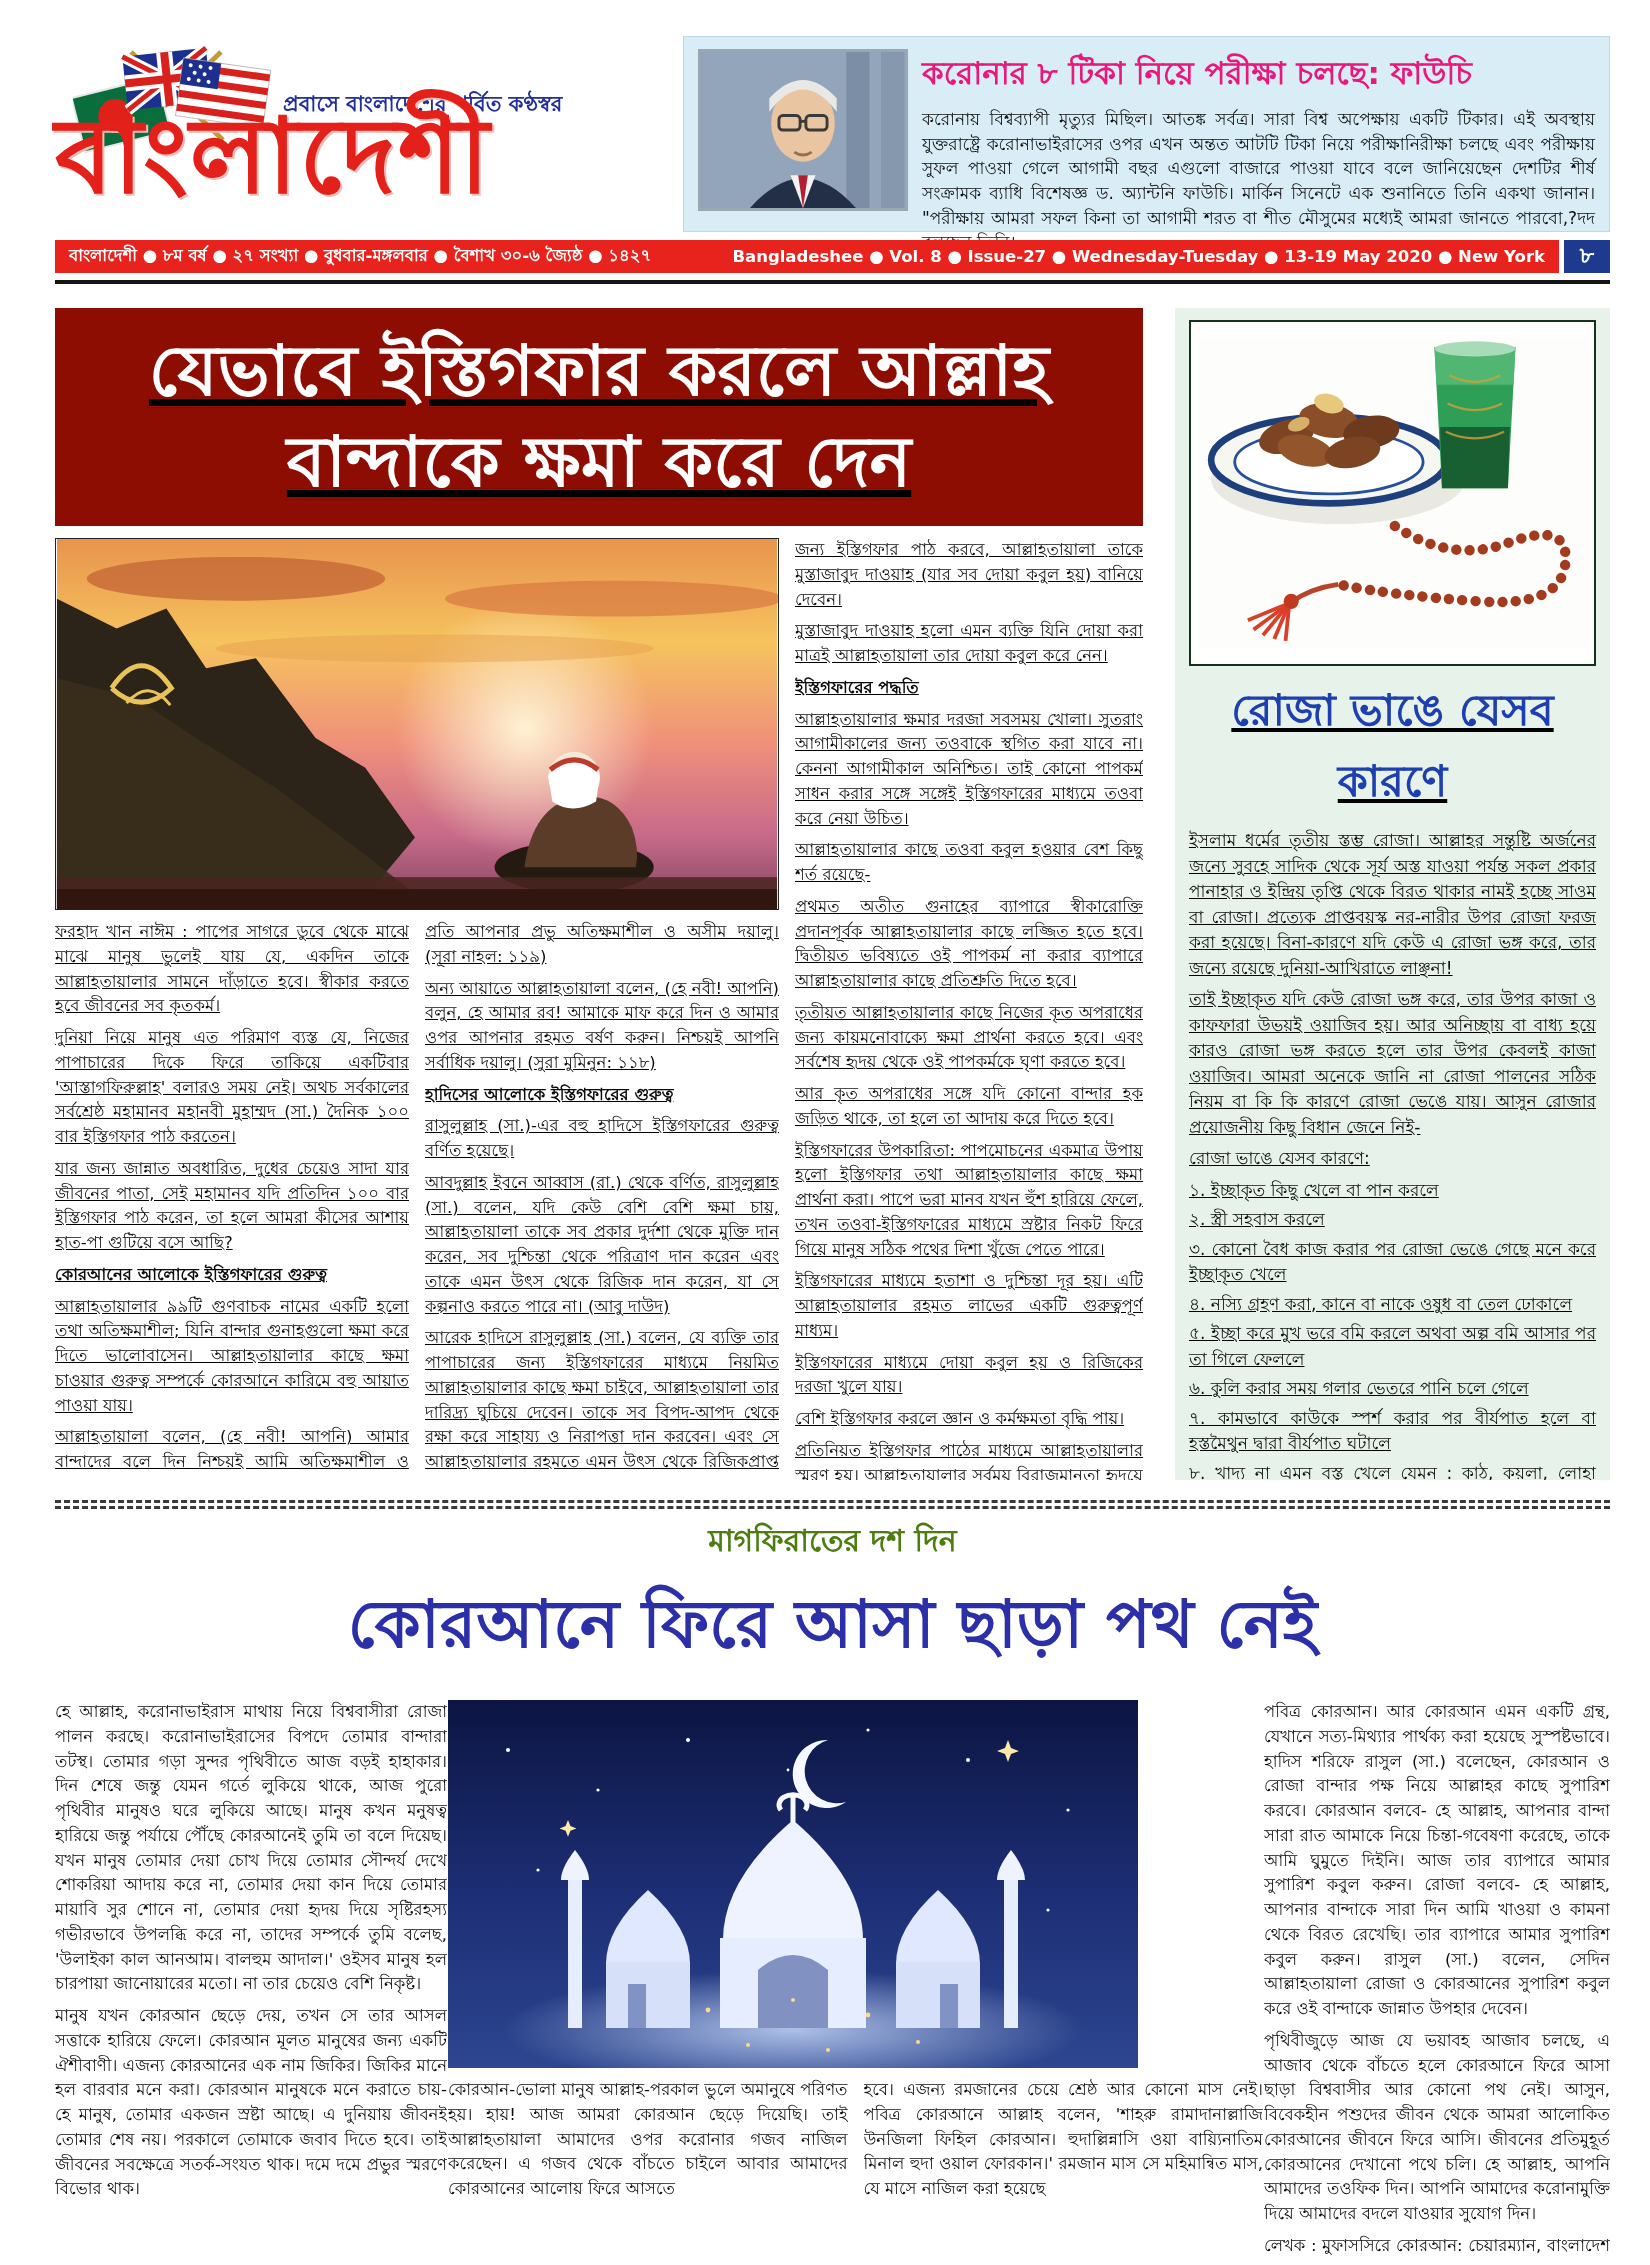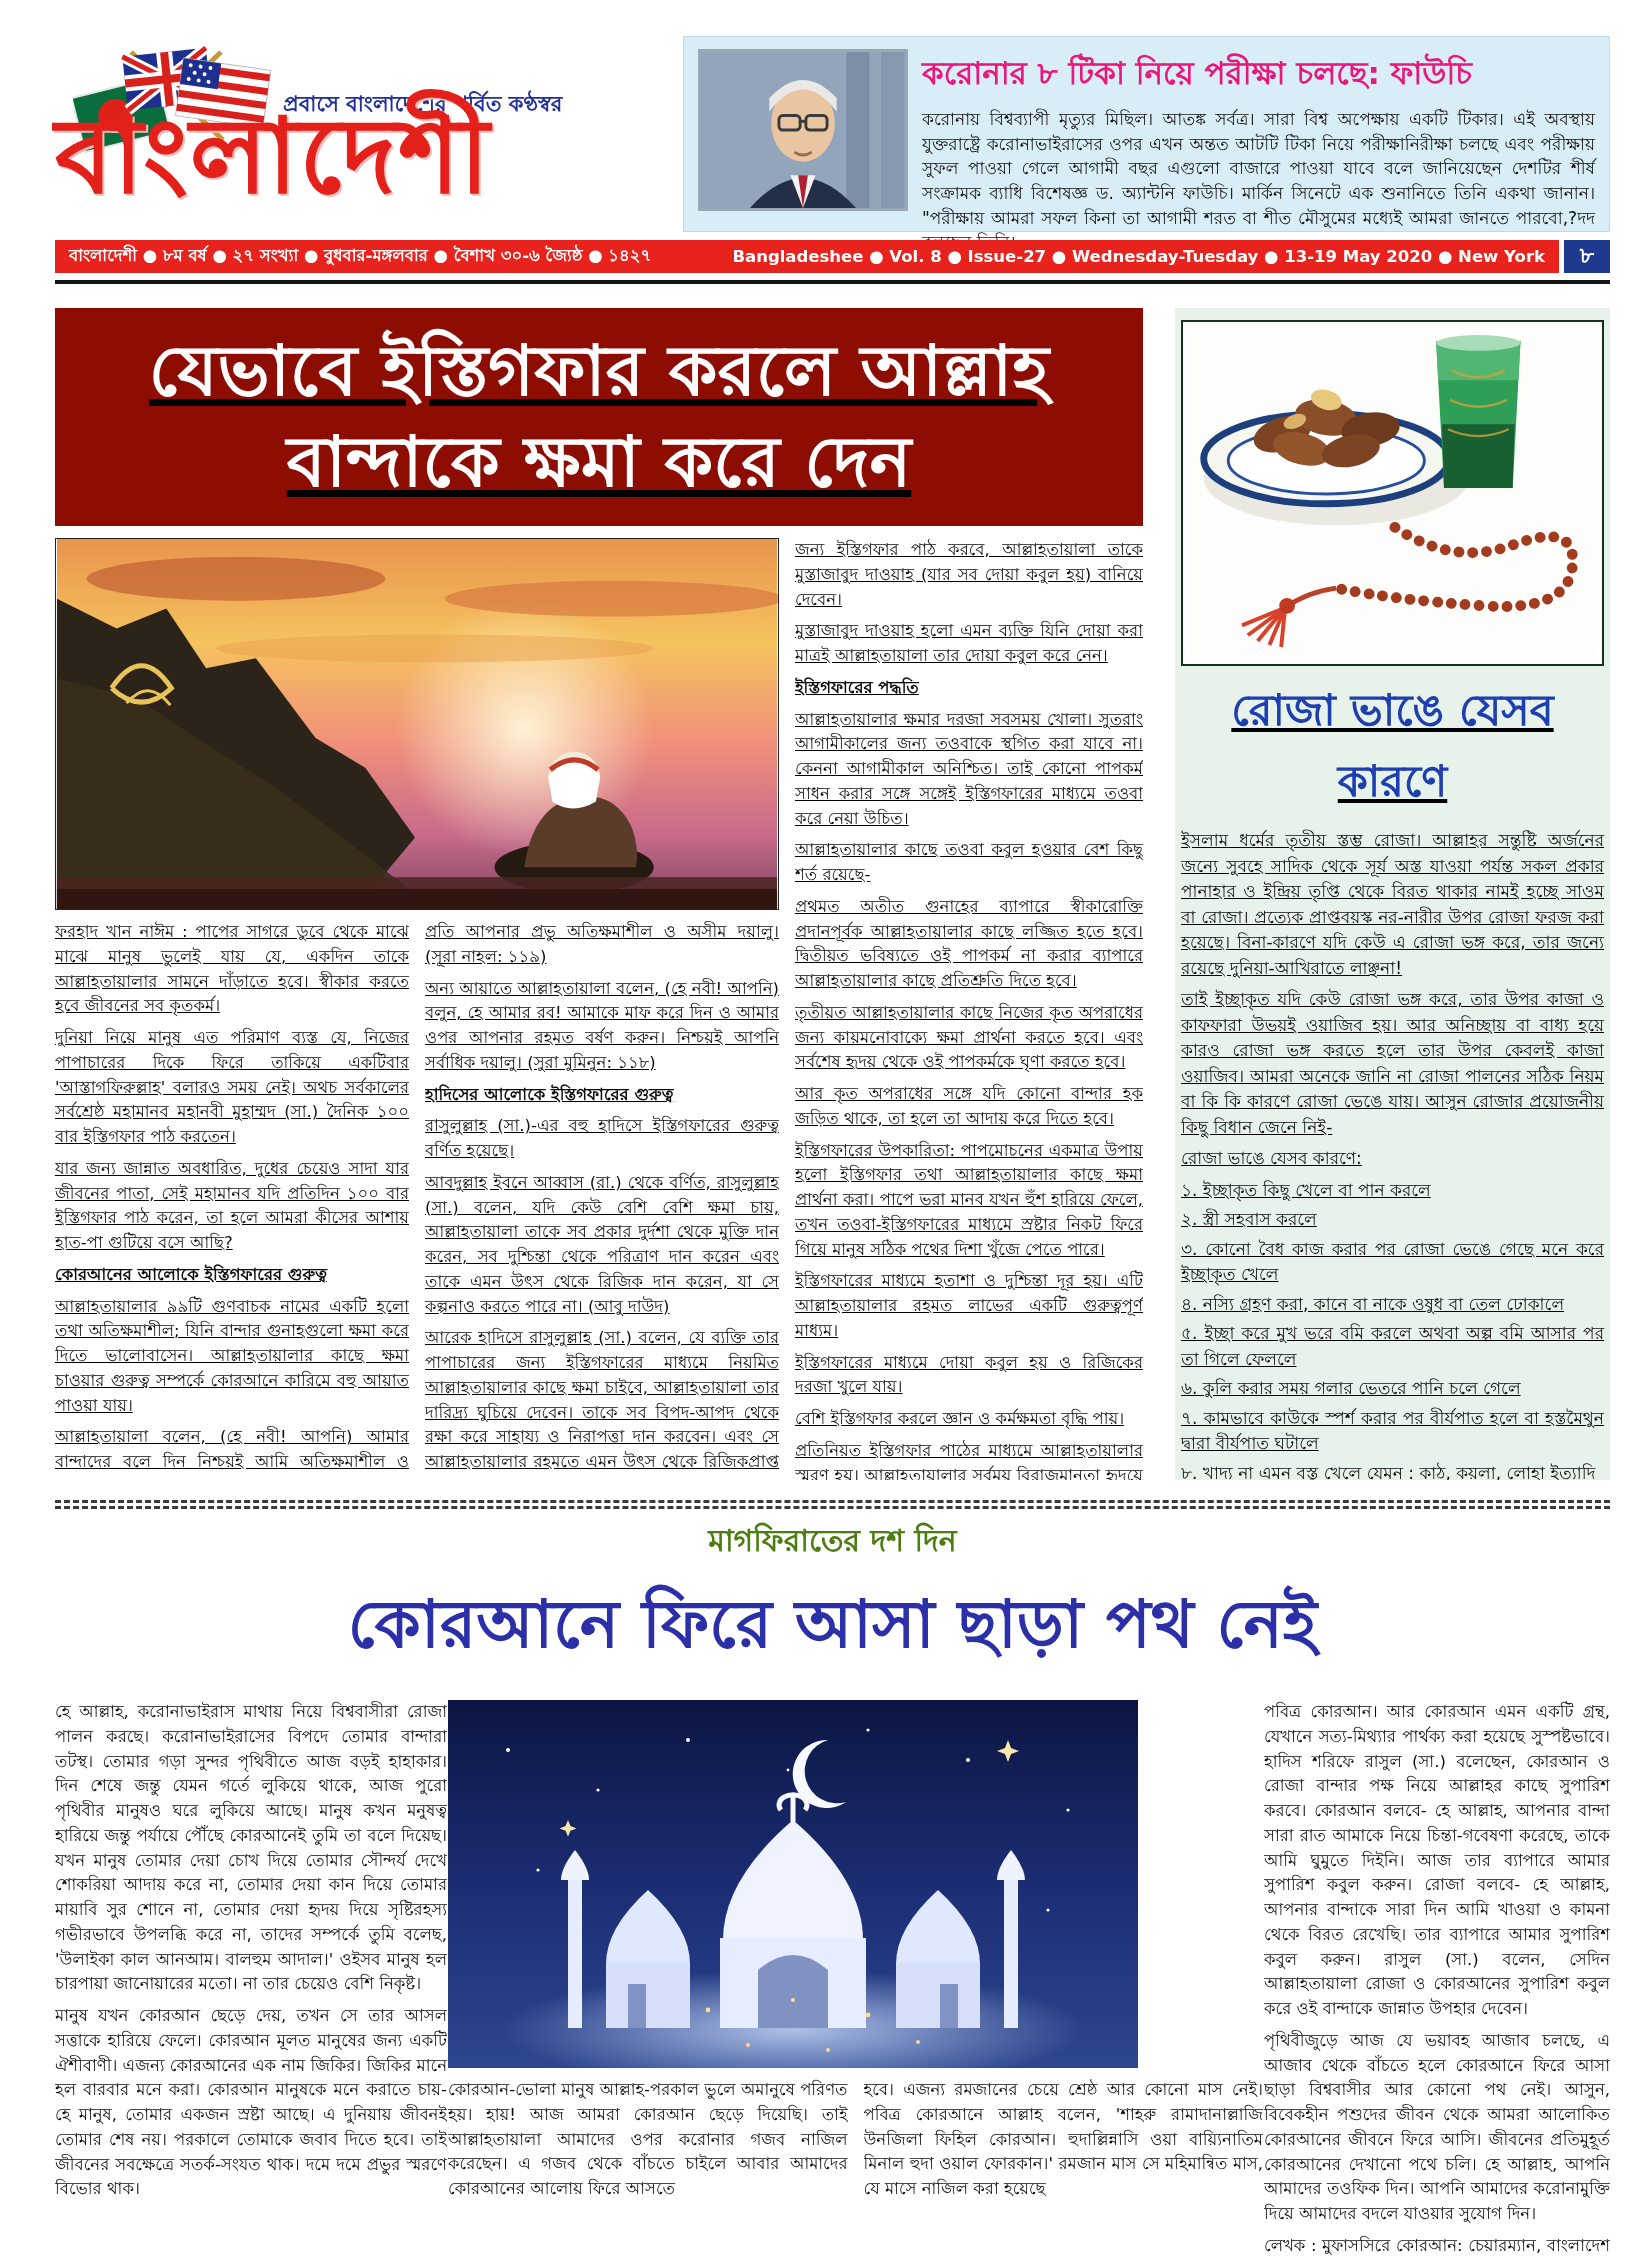--- a/index.html
+++ b/index.html
@@ -40,21 +40,21 @@
   .article { display:flex; gap:16px; margin-top:12px; height:942px; }
   .article-leftgroup { width:724px; flex:none; }
   .photo-praying { width:724px; height:372px; border:1px solid #222; display:block; }
   .cols12 { display:flex; gap:16px; margin-top:10px; height:552px; overflow:hidden; }
   .cols12 .col { flex:1; overflow:hidden; }
   .col3 { flex:1; overflow:hidden; }
   .bodytext p { font-size:16.5px; line-height:1.5; text-align:justify; color:#0d0d0d; margin-bottom:7px; }
   .bodytext p.bold { font-weight:bold; }
 
   
-  .sidebar { flex:1; background:#e7f3ea; padding:12px 6px; overflow:hidden; }
+  .sidebar { flex:1; background:#e7f3ea; padding:12px 14px; overflow:hidden; }
   .sidebar-photo-frame { border:2px solid #14321c; background:#fff; padding:6px; }
   .sidebar-photo-frame svg { width:100%; height:330px; display:block; }
   .sidebar-headline { text-align:center; color:#1d3faf; font-size:43px; font-weight:bold; margin:12px 0 8px; }
   .sidebar .bodytext p { font-size:17px; margin-bottom:6px; }
   .sidebar .fast-list p { margin-bottom:4px; }
 
   
   .dashed-sep { margin:20px 0 8px; height:9px; border-top:3px dashed #3a3a3a; border-bottom:3px dashed #3a3a3a; }
 
   

